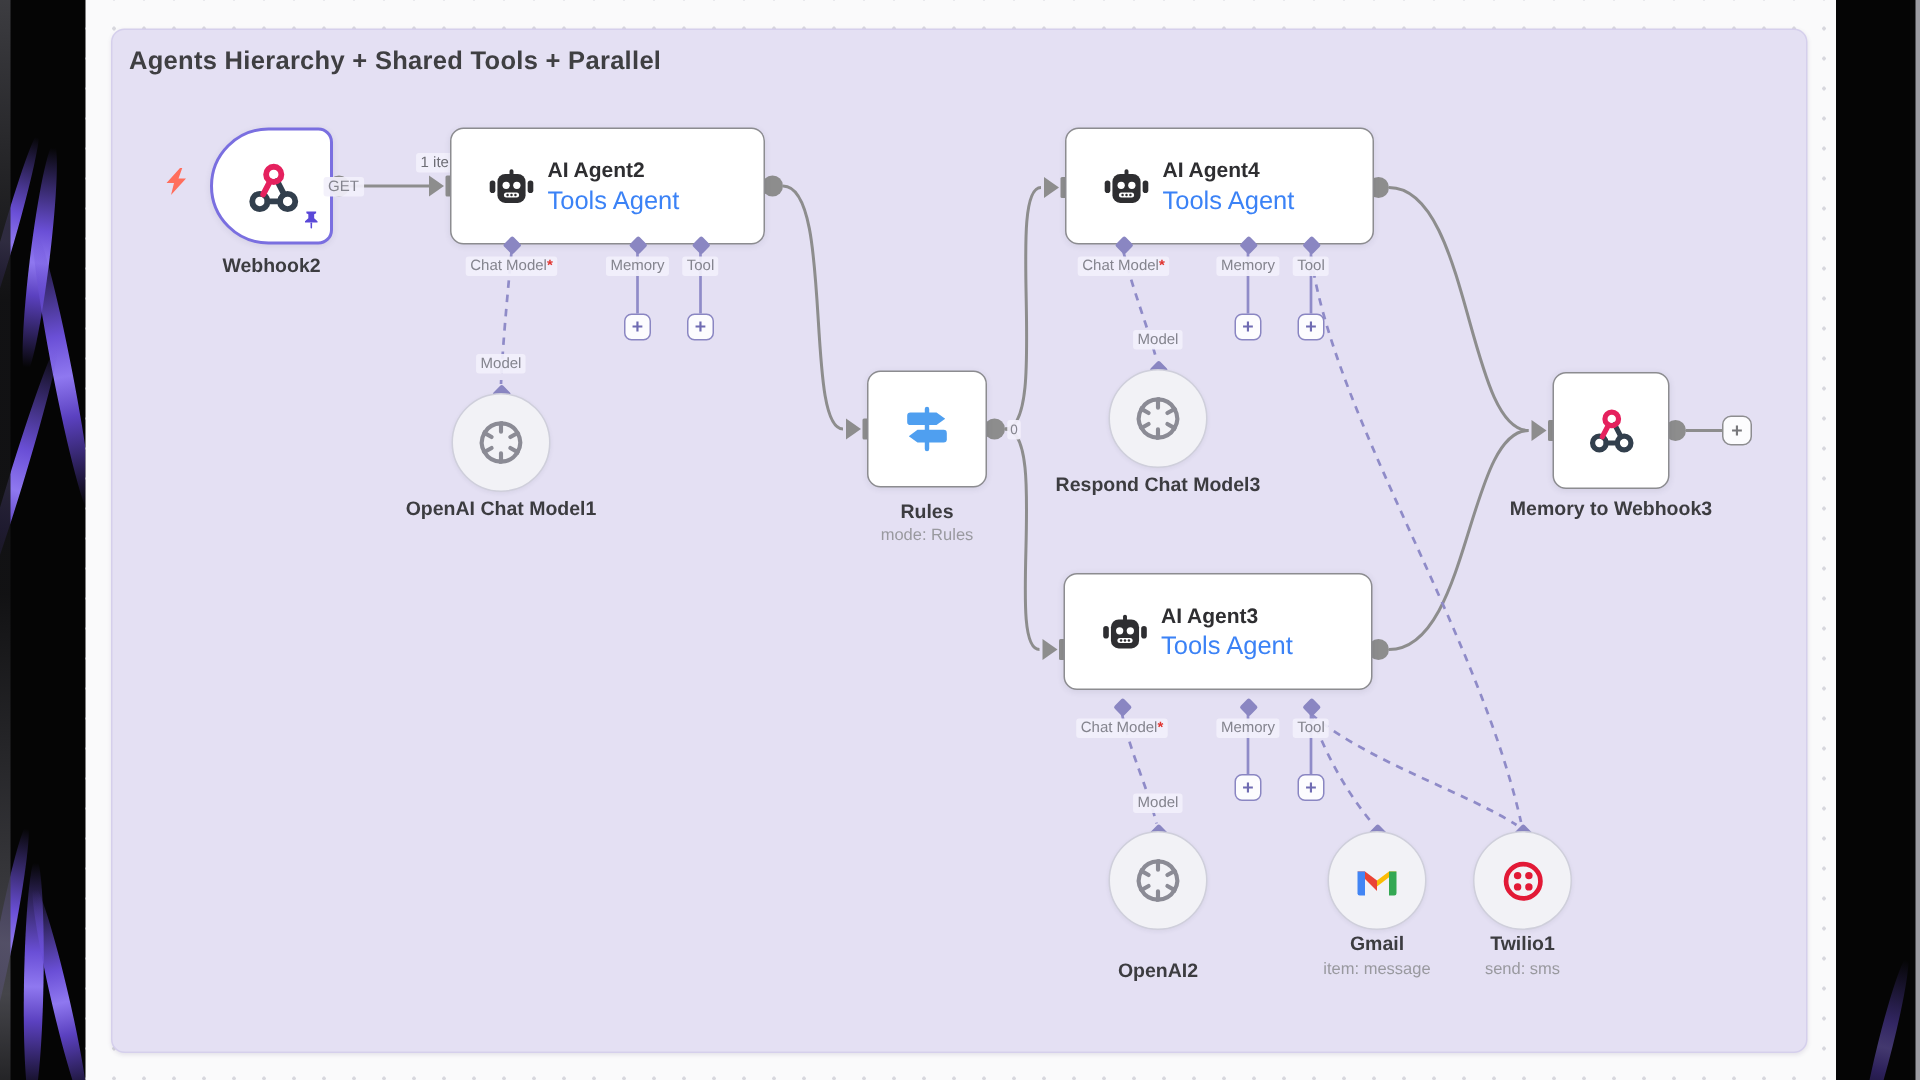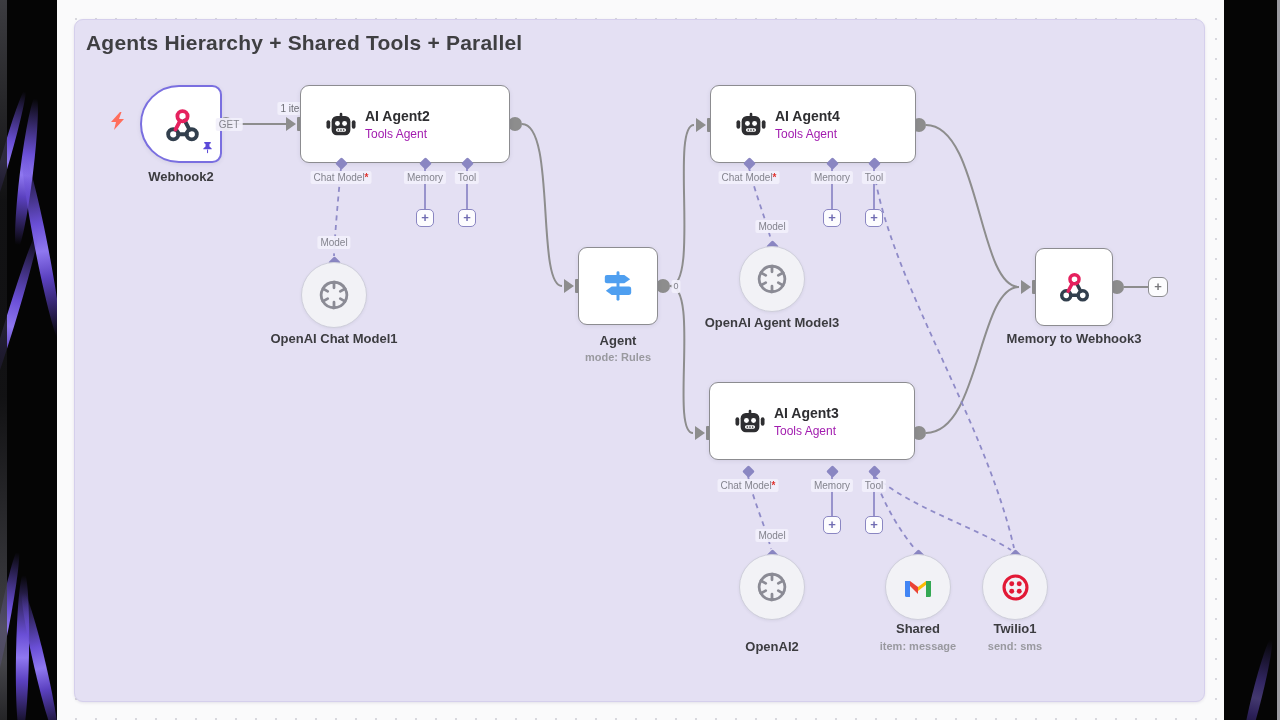--- a/index.html
+++ b/index.html
@@ -7,38 +7,38 @@
   
   .wall{position:absolute;top:0;height:720px;background:#050505;overflow:hidden;}
   .wall-left{left:0;width:57px;}
   .wall-right{left:1224px;width:56px;}
   .blade{position:absolute;border-radius:50%;background:linear-gradient(180deg,rgba(20,12,50,0) 2%,#6a4fd6 38%,#8f78f0 52%,#5b41c0 66%,rgba(20,12,50,0) 97%);}
   .edge-grad-left{position:absolute;left:0;top:0;width:7px;height:720px;background:linear-gradient(180deg,#46464b,#141416 28%,#141416 55%,#505056 92%,#2a2a2d);opacity:.85;}
   .edge-line-right{position:absolute;left:1277px;top:0;width:3px;height:720px;background:#9b9ba1;}
   
   .canvas{position:absolute;left:57px;top:0;width:1167px;height:720px;background:#fafafb;background-image:radial-gradient(circle,#d8d8de 1.1px,rgba(0,0,0,0) 1.3px);background-size:20px 20px;background-position:9px 9px;}
   .sticky{position:absolute;left:74px;top:19px;width:1129px;height:681px;background:#e4e0f3;border:1px solid #d5cfec;border-radius:9px;box-shadow:0 1px 3px rgba(70,60,110,.12);}
-  .title{position:absolute;left:86px;top:31px;font-size:21px;font-weight:700;color:#3f3f42;letter-spacing:.2px;white-space:nowrap;}
+  .title{position:absolute;left:86px;top:31px;font-size:17px;font-weight:700;color:#3f3f42;letter-spacing:.2px;white-space:nowrap;}
   
   svg.wires{position:absolute;left:0;top:0;pointer-events:none;}
   
   .node{position:absolute;background:#fff;border:1.6px solid #8c8c90;border-radius:9px;box-shadow:0 1px 4px rgba(60,60,90,.10);box-sizing:border-box;}
   .agent{height:78px;display:flex;align-items:center;}
   .agent .ricon{position:absolute;left:25px;top:50%;transform:translateY(-50%);width:30px;height:25px;}
   .agent .ntext{margin-left:64px;display:flex;flex-direction:column;gap:3px;}
   .atitle{font-size:14px;font-weight:700;color:#2e2e31;white-space:nowrap;}
-  .asub{font-size:12px;color:#a21caf;white-space:nowrap;}
+  .asub{font-size:17px;color:#3b82f6;white-space:nowrap;}
   .webhook-node{left:140px;top:85px;width:82px;height:78px;border:2px solid #7a6fe0;border-radius:40px 10px 10px 40px;}
   .webhook-node .wicon{position:absolute;left:22px;top:20px;}
   .pin{position:absolute;left:59px;top:53px;width:13px;height:13px;}
   .square-node{width:80px;height:78px;display:flex;align-items:center;justify-content:center;}
   .circle-node{position:absolute;width:66px;height:66px;border-radius:50%;background:#f2f2f6;border:1.6px solid #cfcfdb;display:flex;align-items:center;justify-content:center;box-shadow:0 1px 3px rgba(60,60,90,.08);box-sizing:border-box;}
   
   .nlabel{position:absolute;transform:translateX(-50%);font-size:13px;font-weight:700;color:#3c3c40;white-space:nowrap;text-align:center;}
-  .nsub{position:absolute;transform:translateX(-50%);font-size:11px;color:#99999f;white-space:nowrap;text-align:center;font-weight:bold;}
+  .nsub{position:absolute;transform:translateX(-50%);font-size:11px;color:#99999f;white-space:nowrap;text-align:center;}
   .chip{position:absolute;transform:translateX(-50%);font-size:10px;color:#84848e;background:rgba(242,240,251,.93);padding:0 3px;border-radius:2px;line-height:13px;white-space:nowrap;}
   .chip .req{color:#e0342f;font-weight:700;}
   .chip.dark{color:#6d6d75;margin-left:32px;}
   .tiny{font-size:9px;padding:0 2px;}
   
   .diamond{position:absolute;width:9px;height:9px;background:#8a86c2;transform:rotate(45deg);border-radius:1.5px;}
   .plusbtn{position:absolute;width:18px;height:18px;border:1.6px solid #8a86c2;background:#fcfcfe;border-radius:5px;color:#6f6bb2;font-size:13px;font-weight:700;line-height:15px;text-align:center;box-sizing:border-box;}
   .plusbtn.gray{width:20px;height:20px;border-color:#8d8d90;color:#77777b;border-radius:6px;line-height:17px;}
   .bolt{position:absolute;left:108px;top:111px;width:20px;height:20px;}
 </style>
@@ -196,21 +196,21 @@
   <div class="node square-node" style="left:578px;top:247px;">
     <svg viewBox="0 0 36 36" width="38" height="38">
       <g fill="#4f9ff0">
         <rect x="16.6" y="4" width="2.8" height="28" rx="1.4"></rect>
         <path d="M7.5 7.5 h16.5 l5.5 4 l-5.5 4 h-16.5 a2 2 0 0 1 -2 -2 v-4 a2 2 0 0 1 2 -2 z"></path>
         <path d="M28.5 18.5 h-16.5 l-5.5 4 l5.5 4 h16.5 a2 2 0 0 0 2 -2 v-4 a2 2 0 0 0 -2 -2 z"></path>
       </g>
     </svg>
   </div>
   <div class="chip tiny" style="left:676px;top:280px;">0</div>
-  <div class="nlabel" style="left:618px;top:333px;">Agent</div>
+  <div class="nlabel" style="left:618px;top:333px;">Rules</div>
   <div class="nsub" style="left:618px;top:351px;">mode: Rules</div>
 
   <div class="node agent" style="left:710px;top:85px;width:206px;">
     <span class="ricon">
       <svg viewBox="0 0 32 26" width="30" height="25">
         <g fill="#2e2e31">
           <rect x="0.5" y="9" width="4" height="9" rx="2"></rect>
             <rect x="27.5" y="9" width="4" height="9" rx="2"></rect>
           <rect x="14.6" y="1" width="2.8" height="5" rx="1.4"></rect>
             <rect x="6" y="4.5" width="20" height="20.5" rx="5.5"></rect>
@@ -244,21 +244,21 @@
       <g fill="none" stroke="#8b8b95" stroke-width="2.6" stroke-linecap="round">
         <path d="M0 -12 A 12 12 0 0 1 10.39 -6 L 5.9 -3.4"></path>
         <path d="M0 -12 A 12 12 0 0 1 10.39 -6 L 5.9 -3.4" transform="rotate(60)"></path>
         <path d="M0 -12 A 12 12 0 0 1 10.39 -6 L 5.9 -3.4" transform="rotate(120)"></path>
         <path d="M0 -12 A 12 12 0 0 1 10.39 -6 L 5.9 -3.4" transform="rotate(180)"></path>
         <path d="M0 -12 A 12 12 0 0 1 10.39 -6 L 5.9 -3.4" transform="rotate(240)"></path>
         <path d="M0 -12 A 12 12 0 0 1 10.39 -6 L 5.9 -3.4" transform="rotate(300)"></path>
       </g>
     </svg>
   </div>
-  <div class="nlabel" style="left:772px;top:315px;">OpenAI Agent Model3</div>
+  <div class="nlabel" style="left:772px;top:315px;">Respond Chat Model3</div>
 
   <div class="node agent" style="left:709px;top:382px;width:206px;">
     <span class="ricon">
       <svg viewBox="0 0 32 26" width="30" height="25">
         <g fill="#2e2e31">
           <rect x="0.5" y="9" width="4" height="9" rx="2"></rect>
             <rect x="27.5" y="9" width="4" height="9" rx="2"></rect>
           <rect x="14.6" y="1" width="2.8" height="5" rx="1.4"></rect>
             <rect x="6" y="4.5" width="20" height="20.5" rx="5.5"></rect>
         </g>
@@ -302,21 +302,21 @@
 
   <div class="diamond" style="left:913.5px;top:550.5px;"></div>
   <div class="circle-node" style="left:885px;top:554px;">
     <svg viewBox="0 0 30 23" width="30" height="23">
       <path fill="#fbbc04" d="M28 5 H23 L15 11 V15 Z"></path>
       <path fill="#ea4335" d="M2 5 H7 L15 11 V18 Z"></path>
       <path fill="#4285f4" d="M2 5 H7 V21 H3.5 A1.5 1.5 0 0 1 2 19.5 Z"></path>
       <path fill="#34a853" d="M23 5 H28 V19.5 A1.5 1.5 0 0 1 26.5 21 H23 Z"></path>
     </svg>
   </div>
-  <div class="nlabel" style="left:918px;top:621px;">Shared</div>
+  <div class="nlabel" style="left:918px;top:621px;">Gmail</div>
   <div class="nsub" style="left:918px;top:640px;">item: message</div>
 
   <div class="diamond" style="left:1010.5px;top:550.5px;"></div>
   <div class="circle-node" style="left:982px;top:554px;">
     <svg viewBox="0 0 36 36" width="33" height="33">
       <circle cx="18" cy="18" r="12.5" fill="none" stroke="#e21936" stroke-width="3.4"></circle>
       <g fill="#e21936">
         <circle cx="13.9" cy="13.9" r="2.7"></circle>
           <circle cx="22.1" cy="13.9" r="2.7"></circle>
         <circle cx="13.9" cy="22.1" r="2.7"></circle>

